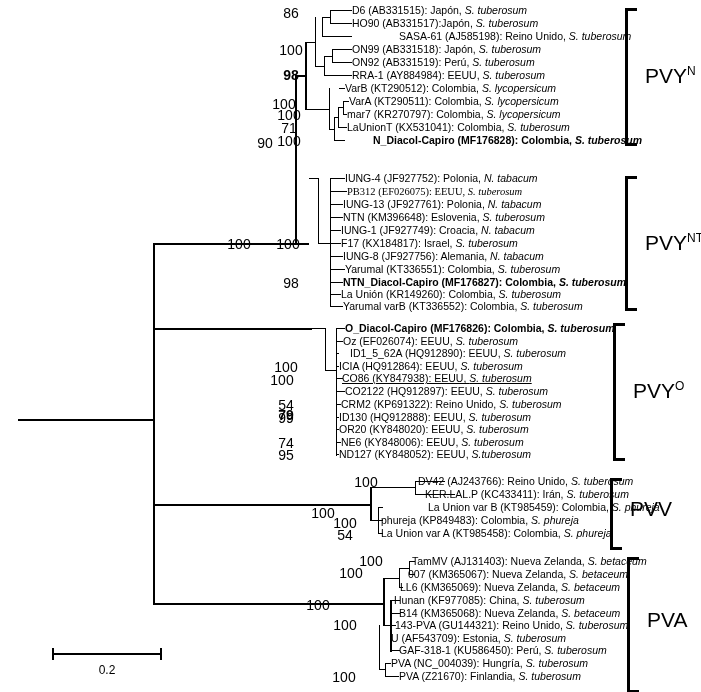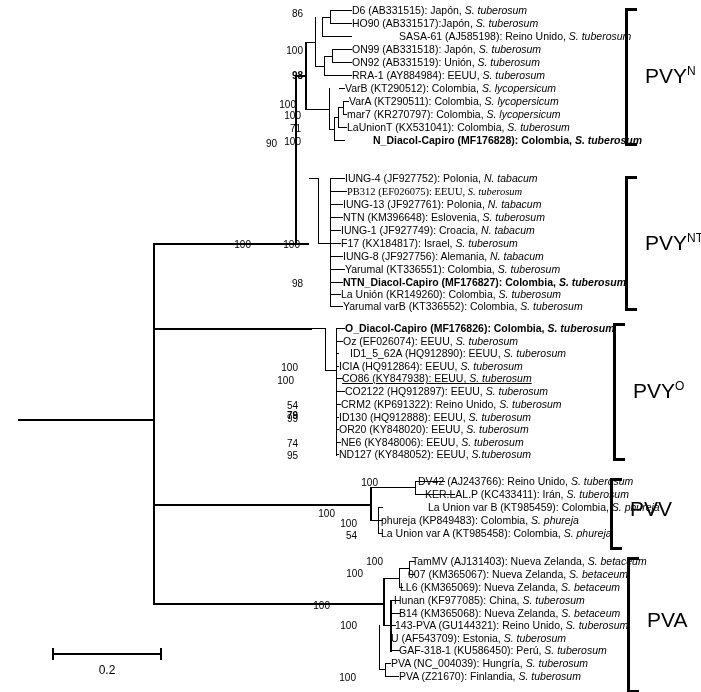--- a/index.html
+++ b/index.html
@@ -2,21 +2,21 @@
 <html><head>
 <meta charset="utf-8">
 <style>
   html,body{margin:0;padding:0;background:#ffffff;}
   body{font-family:"Liberation Sans",sans-serif;}
   #page{position:relative;width:701px;height:692px;background:#fff;overflow:hidden;}
   .tip{position:absolute;white-space:nowrap;font-size:10.5px;line-height:11px;color:#000;}
   .tip .it{font-style:italic;}
   .tip.bold{font-weight:bold;}
   .tip.bold .it{font-style:italic;font-weight:bold;}
-  .boot{position:absolute;font-size:10px;line-height:11px;color:#000;text-align:right;}
+  .boot{position:absolute;font-size:14px;line-height:11px;color:#000;text-align:center;}
   .boot.b{font-weight:bold;}
   .hline{position:absolute;background:#000;height:1px;}
   .vline{position:absolute;background:#000;width:1px;}
   .hline.t2{height:2px;}
   .vline.t2{width:2px;}
   .brk{position:absolute;border-left:3px solid #000;border-top:3px solid #000;border-bottom:3px solid #000;width:9px;}
   .clabel{position:absolute;font-size:21px;line-height:21px;color:#000;white-space:nowrap;}
   .clabel sup{font-size:12px;vertical-align:super;}
   #scalebar{position:absolute;}
   #scalebar .bar{position:absolute;left:0;top:8px;width:110px;height:2px;background:#000;}
@@ -182,21 +182,21 @@
       <div class="boot" style="left: 306px; top: 600px; width: 24px;">100</div>
       <div class="boot" style="left: 333px; top: 620px; width: 24px;">100</div>
       <div class="boot" style="left: 332px; top: 672px; width: 24px;">100</div>
     </div>
 
   <div id="tips">
       <div class="tip" style="left: 352px; top: 5px;"><span>D6 (AB331515): Japón, </span><span class="it">S. tuberosum</span></div>
       <div class="tip" style="left: 352px; top: 18px;"><span>HO90 (AB331517):Japón, </span><span class="it">S. tuberosum</span></div>
       <div class="tip" style="left: 352px; top: 31px; margin-left: 47px;"><span>SASA-61 (AJ585198): Reino Unido, </span><span class="it">S. tuberosum</span></div>
       <div class="tip" style="left: 352px; top: 44px;"><span>ON99 (AB331518): Japón, </span><span class="it">S. tuberosum</span></div>
-      <div class="tip" style="left: 352px; top: 57px;"><span>ON92 (AB331519): Unión, </span><span class="it">S. tuberosum</span></div>
+      <div class="tip" style="left: 352px; top: 57px;"><span>ON92 (AB331519): Perú, </span><span class="it">S. tuberosum</span></div>
       <div class="tip" style="left: 352px; top: 70px;"><span>RRA-1 (AY884984): EEUU, </span><span class="it">S. tuberosum</span></div>
       <div class="tip" style="left: 345px; top: 83px;"><span>VarB (KT290512): Colombia, </span><span class="it">S. lycopersicum</span></div>
       <div class="tip" style="left: 349px; top: 96px;"><span>VarA (KT290511): Colombia, </span><span class="it">S. lycopersicum</span></div>
       <div class="tip" style="left: 347px; top: 109px;"><span>mar7 (KR270797): Colombia, </span><span class="it">S. lycopersicum</span></div>
       <div class="tip" style="left: 347px; top: 122px;"><span>LaUnionT (KX531041): Colombia, </span><span class="it">S. tuberosum</span></div>
       <div class="tip bold" style="left: 345px; top: 135px; margin-left: 28px;"><span>N_Diacol-Capiro (MF176828): Colombia, </span><span class="it">S. tuberosum</span></div>
       <div class="tip" style="left: 345px; top: 173px;"><span>IUNG-4 (JF927752): Polonia, </span><span class="it">N. tabacum</span></div>
       <div class="tip" style="left: 347px; top: 186px; font-family: Liberation Serif, serif;"><span>PB312 (EF026075): EEUU, </span><span class="it">S. tuberosum</span></div>
       <div class="tip" style="left: 343px; top: 199px;"><span>IUNG-13 (JF927761): Polonia, </span><span class="it">N. tabacum</span></div>
       <div class="tip" style="left: 343px; top: 212px;"><span>NTN (KM396648): Eslovenia, </span><span class="it">S. tuberosum</span></div>

